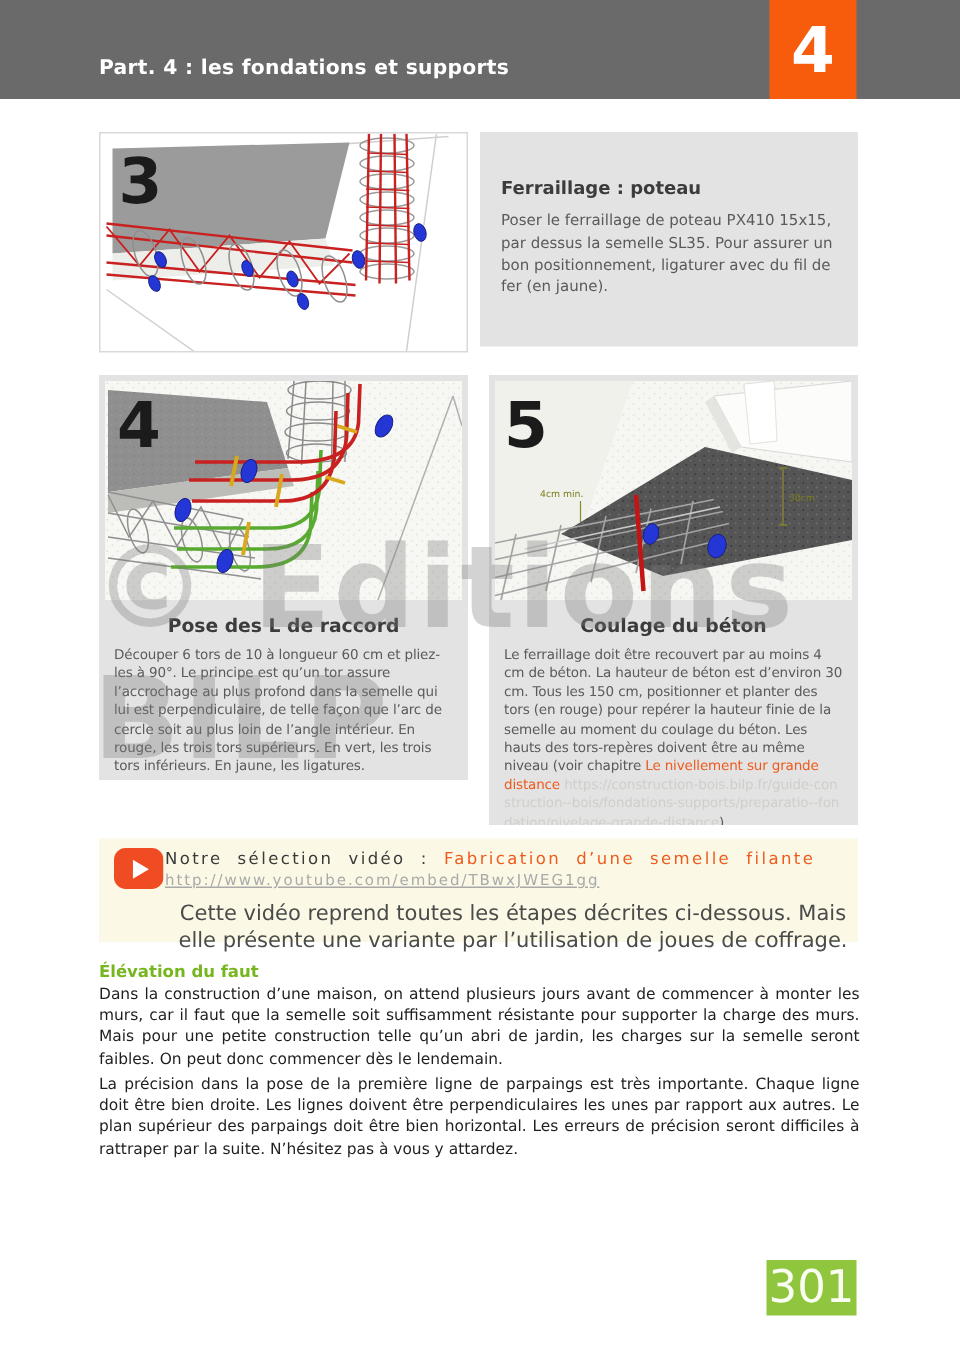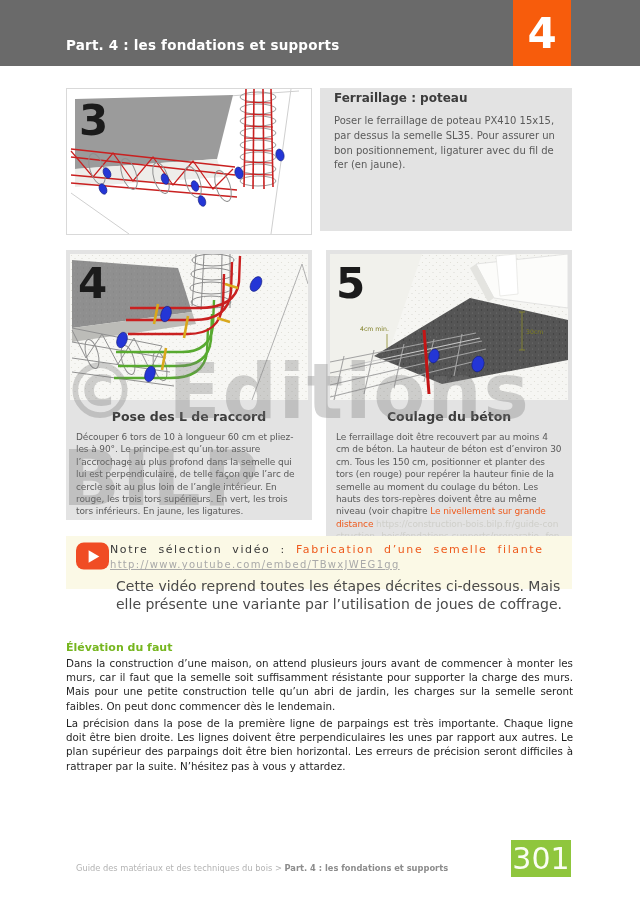--- a/index.html
+++ b/index.html
@@ -7,40 +7,40 @@
         font-family:"DejaVu Sans","Liberation Sans",sans-serif;}
   
   .header{position:absolute;left:0;top:0;width:640px;height:66px;background:#6a6a6a;}
   .header-title{position:absolute;left:66px;top:37px;font-size:13.5px;font-weight:bold;color:#fff;letter-spacing:.2px;}
   .chapter-badge{position:absolute;left:513px;top:0;width:58px;height:66px;background:#f75c0c;color:#fff;
                  font-size:42px;font-weight:bold;display:flex;align-items:center;justify-content:center;}
   
   .panel-img3{position:absolute;left:66px;top:88px;width:246px;height:147px;background:#fff;
               border:1px solid #d9d9d9;box-sizing:border-box;overflow:hidden;}
   .panel-text3{position:absolute;left:320px;top:88px;width:252px;height:143px;background:#e3e3e3;
-               box-sizing:border-box;padding:3px 14px;overflow:hidden;}
+               box-sizing:border-box;padding:30px 14px;overflow:hidden;}
   .pt-title{font-size:12px;font-weight:bold;color:#3c3c3c;margin:0 0 9px 0;}
   .pt-body{font-size:10px;color:#5a5a5a;line-height:14.8px;margin:0;}
   
   .panel4{position:absolute;left:66px;top:250px;width:246px;height:270px;background:#e3e3e3;
           box-sizing:border-box;padding:4px;overflow:hidden;}
   .panel5{position:absolute;left:326px;top:250px;width:246px;height:300px;background:#e3e3e3;
           box-sizing:border-box;padding:4px;overflow:hidden;}
   .panel-illust{width:238px;height:146px;display:block;background:#f7f7f4;}
   .cell-title{text-align:center;font-size:12.5px;font-weight:bold;color:#3c3c3c;margin:9px 0 7px;}
   .cell-body{padding:0 6px;font-size:9px;color:#5a5a5a;line-height:12.4px;letter-spacing:-0.1px;margin:0;}
   .link-orange{color:#ee5b1e;cursor:pointer;}
   .url-faint{color:#cfcfca;word-break:break-all;}
   .after-link{color:#5a5a5a;}
   
   .watermark{position:absolute;left:62px;top:348px;z-index:5;pointer-events:none;
              font-size:76px;font-weight:bold;line-height:1.15;letter-spacing:2px;
              color:rgba(122,122,122,0.33);white-space:nowrap;}
   
-  .video-box{position:absolute;left:66px;top:536px;width:506px;height:53px;background:#fbf9e6;}
+  .video-box{position:absolute;left:66px;top:559px;width:506px;height:69px;background:#fbf9e6;text-align:center;}
   .yt-icon{position:absolute;left:10px;top:5px;width:33px;height:30px;}
   .video-line1{position:absolute;left:44px;top:7px;font-size:11px;color:#3a3a3a;
                letter-spacing:1.6px;word-spacing:5px;white-space:nowrap;}
   .video-line1 .vt{color:#ee5b1e;cursor:pointer;}
   .video-url{position:absolute;left:44px;top:23px;font-size:10px;color:#a9a9a9;letter-spacing:1.3px;cursor:pointer;text-decoration:underline;}
   .video-desc{position:absolute;left:50px;top:41px;width:452px;font-size:14px;color:#4a4a4a;line-height:1.32;}
   
   .section-heading{position:absolute;left:66px;top:641px;font-size:11px;font-weight:bold;color:#76b61f;}
   .para{position:absolute;left:66px;width:507px;font-size:10.3px;color:#1f1f1f;line-height:14.2px;text-align:justify;}
   .para1{top:656px;}
@@ -256,16 +256,15 @@
     </svg>
     <div class="video-line1"><span>Notre sélection vidéo :</span> <span class="vt">Fabrication d’une semelle filante</span></div>
     <div class="video-url">http://www.youtube.com/embed/TBwxJWEG1gg</div>
     <div class="video-desc">Cette vidéo reprend toutes les étapes décrites ci-dessous. Mais elle présente une variante par l’utilisation de joues de coffrage.</div>
   </div>
 
   <div class="section-heading">Élévation du faut</div>
   <div class="para para2">La précision dans la pose de la première ligne de parpaings est très importante. Chaque ligne doit être bien droite. Les lignes doivent être perpendiculaires les unes par rapport aux autres. Le plan supérieur des parpaings doit être bien horizontal. Les erreurs de précision seront difficiles à rattraper par la suite. N’hésitez pas à vous y attardez.</div>
   <div class="para para1">Dans la construction d’une maison, on attend plusieurs jours avant de commencer à monter les murs, car il faut que la semelle soit suffisamment résistante pour supporter la charge des murs. Mais pour une petite construction telle qu’un abri de jardin, les charges sur la semelle seront faibles. On peut donc commencer dès le lendemain.</div>
 
-  <div class="footer-crumb"><span>Guide des matériaux et des techniques du bois &gt; </span><span class="crumb-bold">Part. 4 : les fondations et supports</span></div>
   <div class="page-badge">301</div>
 
 </div>
 
 </body></html>

